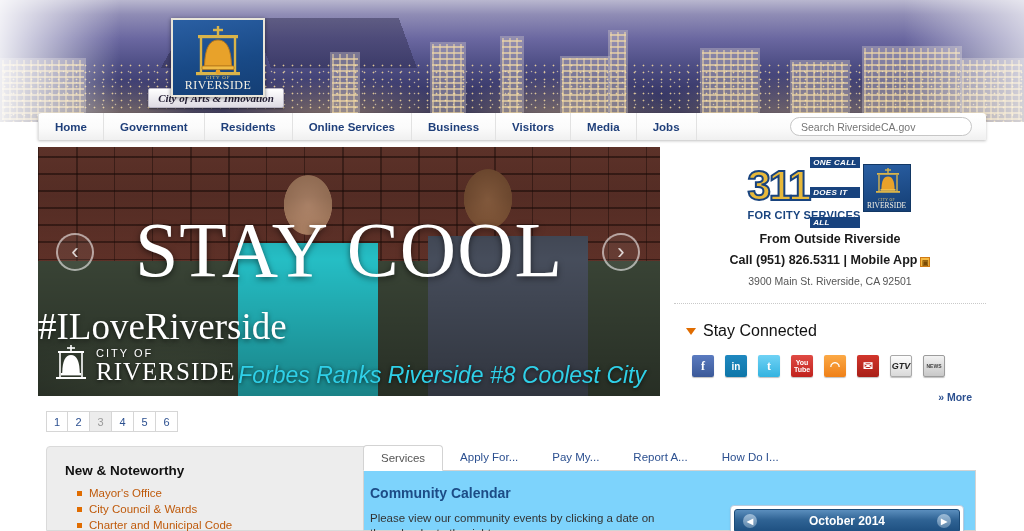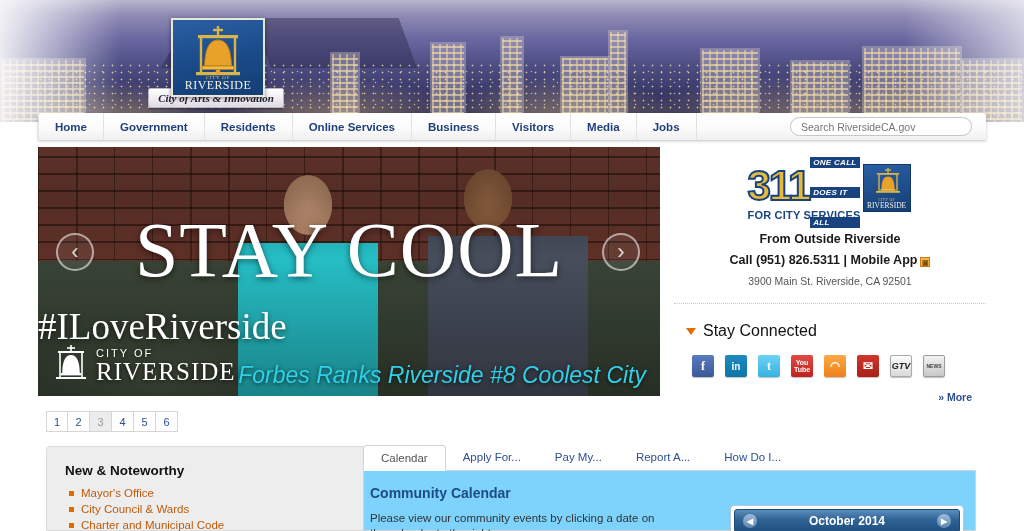--- a/index.html
+++ b/index.html
@@ -242,21 +242,21 @@
   .si-gtv{ background:linear-gradient(180deg,#fdfdfd,#d9d9d9); color:#222; font-size:9px; font-style:italic; border:1px solid #a9a9a9; }
   .si-news{ background:linear-gradient(180deg,#f2f2f2,#c8c8c8); color:#444; font-size:5px; border:1px solid #9c9c9c; flex-direction:column; }
   .more-link{ text-align:right; margin-top:14px; padding-right:14px; font-size:10.5px; font-weight:bold; color:#2c5090; cursor:pointer; }
 
   
   .nn-box{
     position:absolute; left:46px; top:446px; width:332px; height:85px;
     background:#ededed; border:1px solid #dadada; border-radius:4px 4px 0 0;
   }
   .nn-title{ font-size:13.5px; font-weight:bold; color:#111; padding:16px 0 0 18px; }
-  .nn-list{ list-style:none; margin:9px 0 0 0; padding-left:22px; }
+  .nn-list{ list-style:none; margin:9px 0 0 0; padding-left:30px; }
   .nn-list li{ display:flex; align-items:center; gap:7px; margin-bottom:4px; }
   .nn-b{ width:5px; height:5px; background:#e06c00; flex:none; }
   .nn-list a{ font-size:11.5px; color:#bf5a0b; text-decoration:none; cursor:pointer; }
 
   
   .tabs-wrap{ position:absolute; left:363px; top:444px; width:613px; height:87px; }
   .tabs{ display:flex; height:27px; align-items:flex-end; border-bottom:1px solid #d3d3d3; }
   .tab{
     height:26px; padding:0 17px; display:flex; align-items:center;
     font-size:11.5px; color:#2c5090; cursor:pointer;
@@ -457,21 +457,21 @@
       </li>
       <li>
         <span class="nn-b"></span>
         <a>Charter and Municipal Code</a>
       </li>
     </ul>
   </div>
 
   <div class="tabs-wrap">
     <div class="tabs">
-      <div class="tab active">Calendar</div>
+      <div class="tab active">Services</div>
       <div class="tab">Apply For...</div>
       <div class="tab">Pay My...</div>
       <div class="tab">Report A...</div>
       <div class="tab">How Do I...</div>
     </div>
     <div class="panel">
       <div class="panel-h">Community Calendar</div>
       <div class="panel-p">Please view our community events by clicking a date on the calendar to the right.</div>
 
       <div class="cal">

